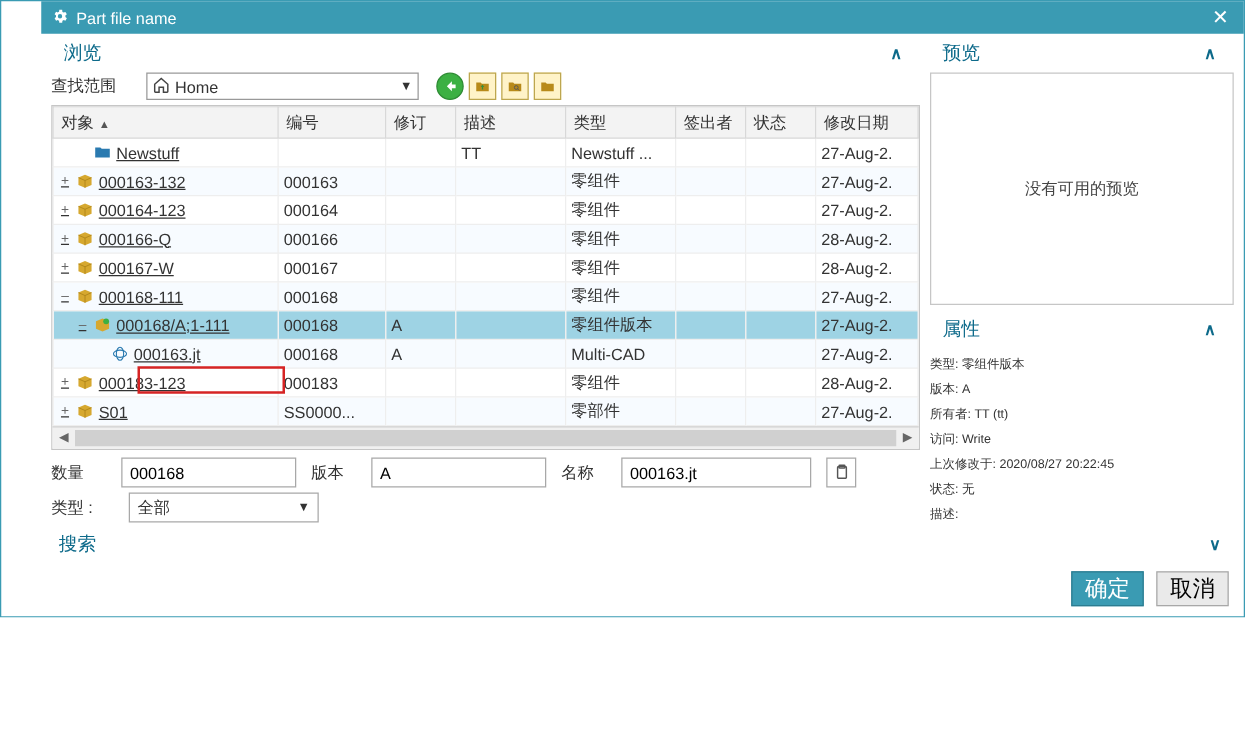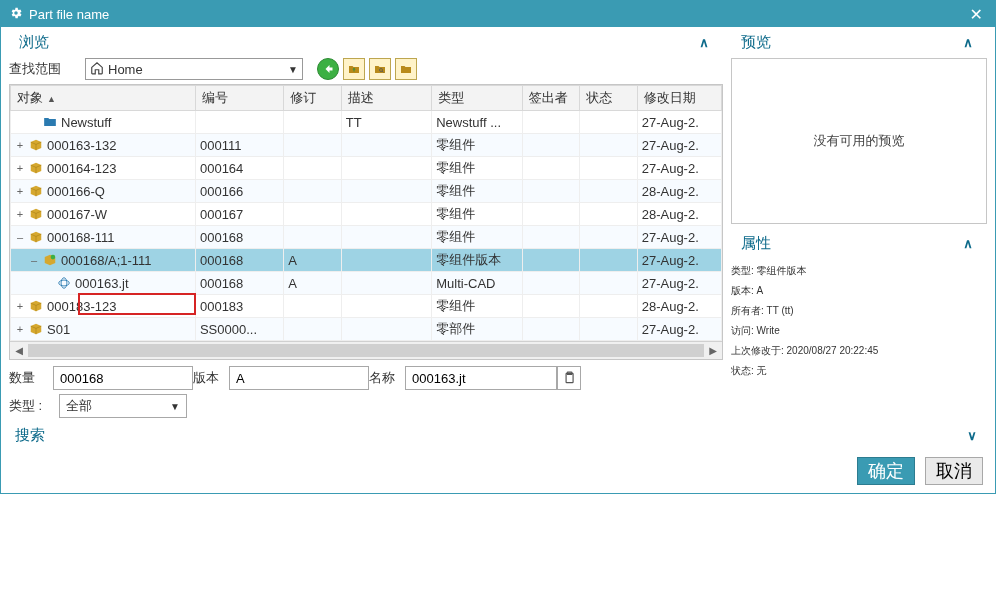--- a/index.html
+++ b/index.html
@@ -1,18 +1,18 @@
 <!DOCTYPE html>
 <html><head>
 <meta charset="utf-8">
 <style>
 * { box-sizing: border-box; margin: 0; padding: 0; font-family: "Microsoft YaHei", Arial, sans-serif; }
 body { background: #fff; font-size: 13px; color: #333; }
 
-.dialog { width: 996px; border: 1px solid #3a9bb3; background: #fff; }
+.dialog { width: 996px; border: 1px solid #3a9bb3; background: #fff; padding-left: 32px; }
 
 
 .titlebar { background: #3a9bb3; color: #fff; height: 26px; display: flex; align-items: center; padding: 0 8px; }
 .titlebar .gear { margin-right: 6px; }
 .titlebar .title { flex: 1; font-size: 13px; }
 .titlebar .close { font-size: 16px; cursor: pointer; padding: 0 4px; }
 
 
 .section-hdr { display: flex; align-items: center; padding: 4px 10px; color: #0d6a8a; font-size: 15px; }
 .section-hdr .label { flex: 1; }
@@ -34,46 +34,46 @@
 .tb-btn.green { background: #3cb043; border-color: #2e8b34; color: #fff; border-radius: 50%; }
 
 
 .table-wrap { border: 1px solid #c6c6c6; position: relative; }
 .grid { width: 100%; border-collapse: collapse; table-layout: fixed; }
 .grid th { background: #f3f3f3; border: 1px solid #d8d8d8; font-weight: normal; text-align: left; padding: 3px 6px; font-size: 13px; height: 24px; white-space: nowrap; overflow: hidden; }
 .grid th.sorted::after { content: "▲"; font-size: 9px; margin-left: 4px; color: #555; }
 .grid td { border: 1px solid #eee; padding: 2px 4px; font-size: 13px; height: 23px; white-space: nowrap; overflow: hidden; text-overflow: ellipsis; }
 .grid tbody tr:nth-child(even) { background: #f7fbff; }
 .grid tbody tr.selected { background: #9ed3e4 !important; }
-.obj-cell { display: flex; align-items: center; gap: 3px; }
+.obj-cell { display: flex; align-items: center; gap: 3px; text-decoration: underline; }
 .exp { width: 10px; display: inline-block; text-align: center; color: #666; cursor: pointer; font-size: 11px; }
 .ind0 { padding-left: 0; }
 .ind1 { padding-left: 14px; }
 .ind2 { padding-left: 28px; }
 .ico { width: 16px; height: 16px; display: inline-flex; align-items: center; justify-content: center; font-size: 12px; }
 .red-box { border: 2px solid #d62424; position: absolute; left: 68px; top: calc(24px + 23px*8); width: 118px; height: 22px; pointer-events: none; }
 
 
 .hscroll { height: 18px; border-top: 1px solid #d0d0d0; background: #f0f0f0; position: relative; }
 .hscroll .larr, .hscroll .rarr { position: absolute; top: 0; width: 18px; height: 18px; line-height: 18px; text-align: center; font-size: 10px; color: #666; }
 .hscroll .larr { left: 0; }
 .hscroll .rarr { right: 0; }
 .hscroll .thumb { position: absolute; left: 18px; right: 18px; top: 2px; bottom: 2px; background: #d0d0d0; }
 
 
 .inputs { margin: 6px 0 4px 0; }
-.inrow { display: flex; align-items: center; gap: 0; margin-bottom: 4px; }
+.inrow { display: flex; align-items: center; gap: 12px; margin-bottom: 4px; }
 .inrow .lbl { width: 44px; font-size: 13px; }
 .inrow input[type=text], .inrow .sel { border: 1px solid #a8a8a8; height: 24px; padding: 0 6px; font-size: 13px; background: #fff; }
 .inrow .sel { display: flex; align-items: center; justify-content: space-between; }
 .inrow .sel .dd { font-size: 10px; }
 .clip-btn { width: 24px; height: 24px; border: 1px solid #a8a8a8; background: #fff; display: inline-flex; align-items: center; justify-content: center; cursor: pointer; font-size: 14px; }
 
 
-.preview-box { border: 1px solid #c6c6c6; height: 166px; display: flex; align-items: center; justify-content: center; color: #444; font-size: 13px; margin-top: 2px; }
+.preview-box { border: 1px solid #c6c6c6; height: 186px; display: flex; align-items: center; justify-content: center; color: #444; font-size: 13px; margin-top: 2px; }
 
 
 .props { margin-top: 4px; font-size: 10px; }
 .props .prow { padding: 3px 0; }
 
 
 .footer { display: flex; justify-content: flex-end; gap: 10px; padding: 8px 12px; }
 .btn { min-width: 58px; height: 28px; border: 1px solid #a8a8a8; background: #eaeaea; cursor: pointer; font-size: 18px; }
 .btn.primary { background: #3a9bb3; color: #fff; border-color: #2c7c90; }
 
@@ -192,21 +192,21 @@
                     <span class="exp">+</span>
                     <span class="ico">
                       <svg width="14" height="14" viewBox="0 0 24 24" fill="#d6a82f">
                         <path d="M3 7l9-4 9 4v10l-9 4-9-4z"></path>
                         <path d="M3 7l9 4 9-4M12 11v10" stroke="#a57d15" stroke-width="1" fill="none"></path>
                       </svg>
                     </span>
                     <span>000163-132</span>
                   </span>
                 </td>
-                <td>000111</td>
+                <td>000163</td>
                 <td></td>
                 <td></td>
                 <td>零组件</td>
                 <td></td>
                 <td></td>
                 <td>27-Aug-2.</td>
               </tr>
               <tr>
                 <td>
                   <span class="obj-cell ind0">
@@ -395,21 +395,21 @@
           <input type="text" style="width: 152px;" value="000163.jt">
           <span class="clip-btn">
             <svg width="14" height="14" viewBox="0 0 24 24" fill="none" stroke="#555" stroke-width="2">
                 <rect x="7" y="4" width="12" height="16" rx="1"></rect>
                 <rect x="9" y="2" width="8" height="4" rx="1"></rect>
               </svg>
           </span>
         </div>
         <div class="inrow">
           <span class="lbl" style="width:50px">类型 :</span>
-          <div class="sel" style="width:128px">
+          <div class="sel" style="width:152px">
             <span>全部</span>
             <span class="dd">▼</span>
           </div>
         </div>
       </div>
     </div>
 
     <div class="right">
       <div class="section-hdr">
         <span class="label">预览</span>
@@ -423,20 +423,21 @@
         <span class="label">属性</span>
         <span class="caret">∧</span>
       </div>
       <div class="props">
         <div class="prow"><span>类型:</span> <span>零组件版本</span></div>
         <div class="prow"><span>版本:</span> <span>A</span></div>
         <div class="prow"><span>所有者:</span> <span>TT (tt)</span></div>
         <div class="prow"><span>访问:</span> <span>Write</span></div>
         <div class="prow"><span>上次修改于:</span> <span>2020/08/27 20:22:45</span></div>
         <div class="prow"><span>状态:</span> <span>无</span></div>
+        <div class="prow"><span>描述:</span> <span></span></div>
       </div>
     </div>
   </div>
 
   <div class="section-hdr" style="padding:4px 14px">
     <span class="label">搜索</span>
     <span class="caret">∨</span>
   </div>
 
   <div class="footer">

